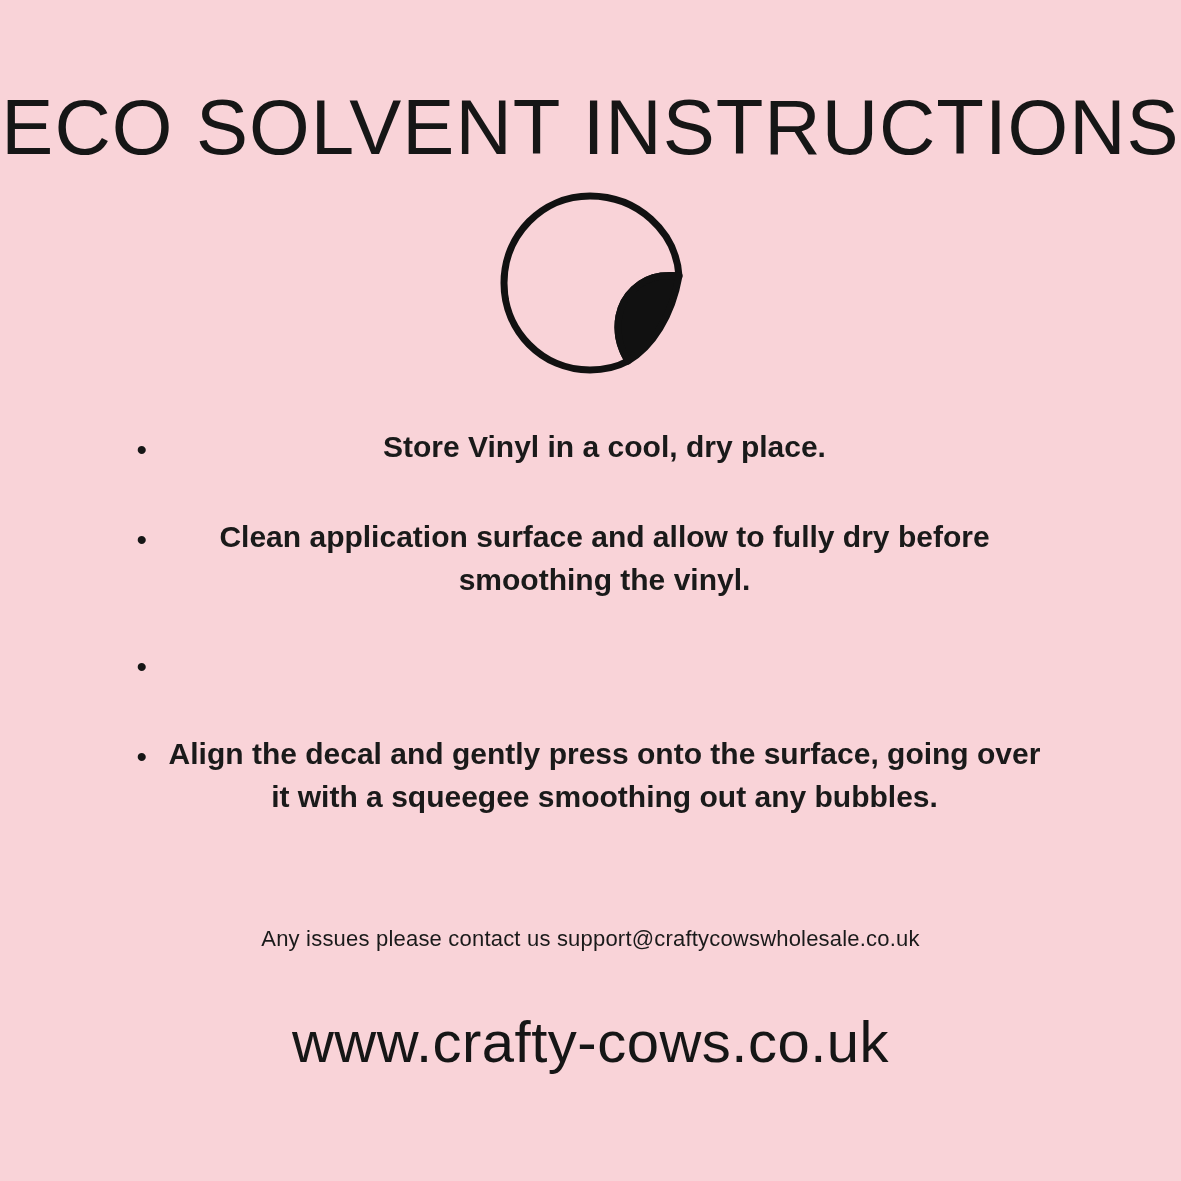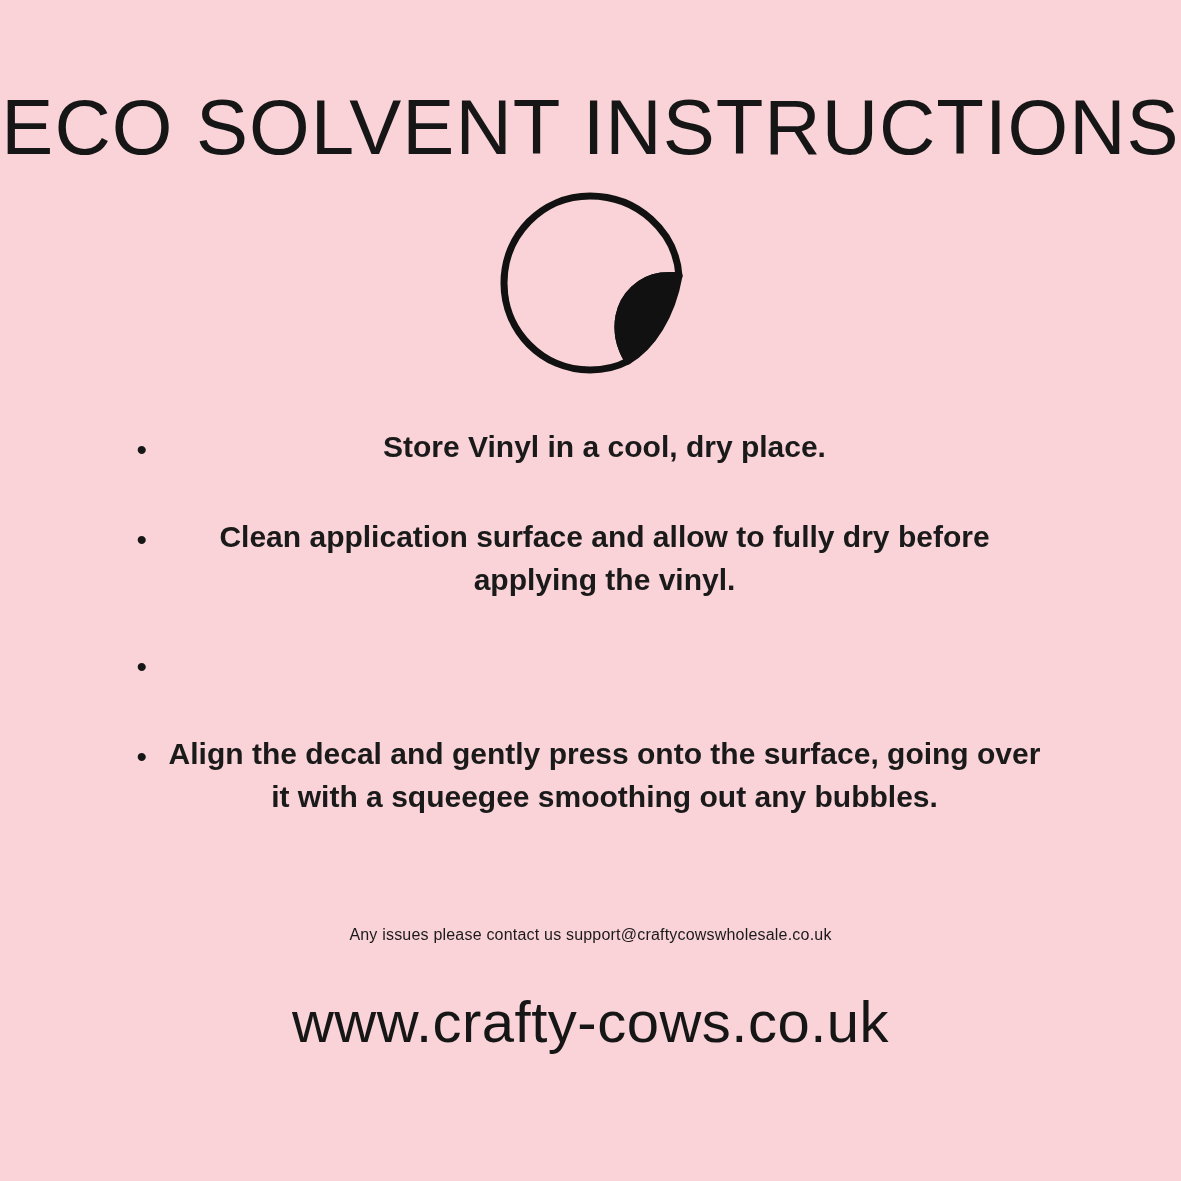--- a/index.html
+++ b/index.html
@@ -67,27 +67,27 @@
     line-height: 1.42;
     color: #1a1a1a;
     text-align: center;
     padding-right: 10px;
     font-weight: bold;
   }
   .bullet-row:last-child { margin-bottom: 0; }
 
   .contact {
     margin-top: 108px;
-    font-size: 16px;
+    font-size: 22px;
     color: #1a1a1a;
     text-align: center;
     letter-spacing: 0.2px;
   }
   .website {
-    margin-top: 44px;
+    margin-top: 56px;
     font-size: 58px;
     color: #161616;
     text-align: center;
     letter-spacing: 0.5px;
     font-weight: 400;
   }
 </style>
 </head>
 <body>
 
@@ -104,21 +104,21 @@
 
   <div class="bullets">
 
     <div class="bullet-row">
       <span class="bullet-dot">•</span>
       <span class="bullet-text">Store Vinyl in a cool, dry place.</span>
     </div>
 
     <div class="bullet-row">
       <span class="bullet-dot">•</span>
-      <span class="bullet-text">Clean application surface and allow to fully dry before applying the vinyl.</span>
+      <span class="bullet-text">Clean application surface and allow to fully dry before smoothing the vinyl.</span>
     </div>
 
     <div class="bullet-row">
       <span class="bullet-dot">•</span>
     </div>
 
     <div class="bullet-row">
       <span class="bullet-dot">•</span>
       <span class="bullet-text">Align the decal and gently press onto the surface, going over it with a squeegee smoothing out any bubbles.</span>
     </div>

